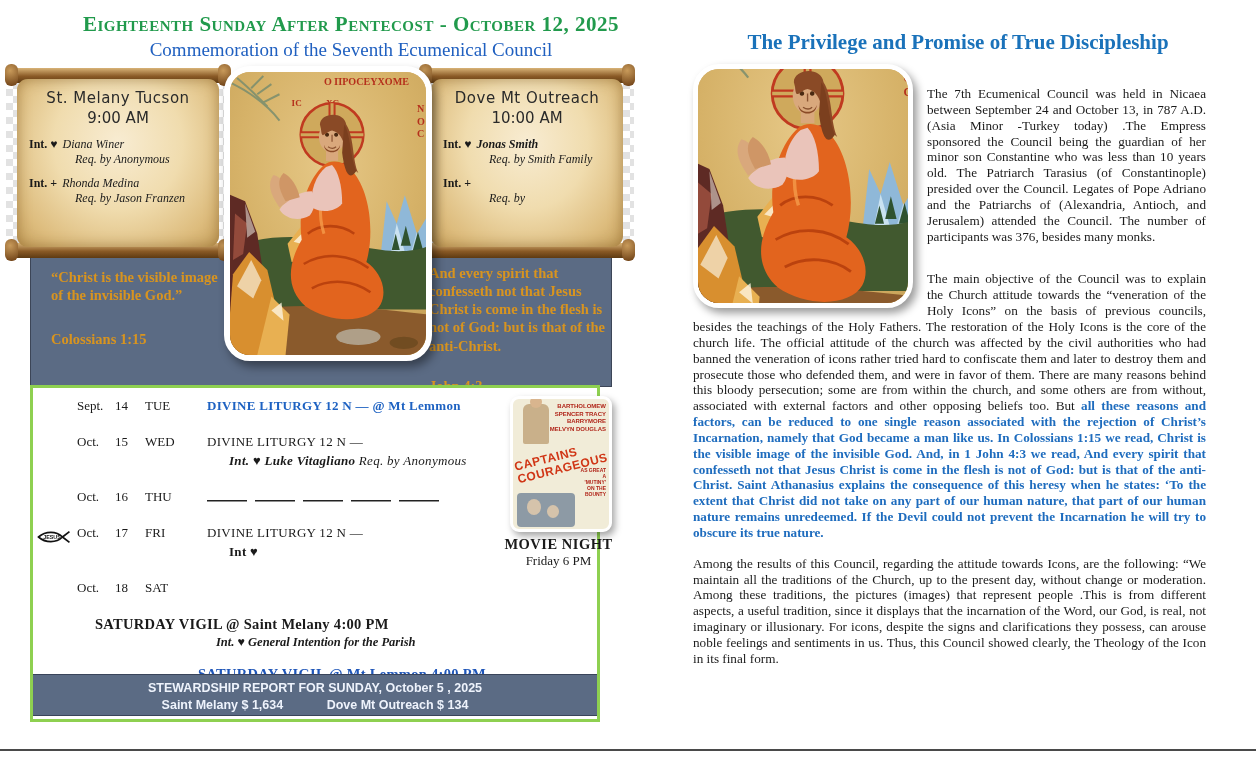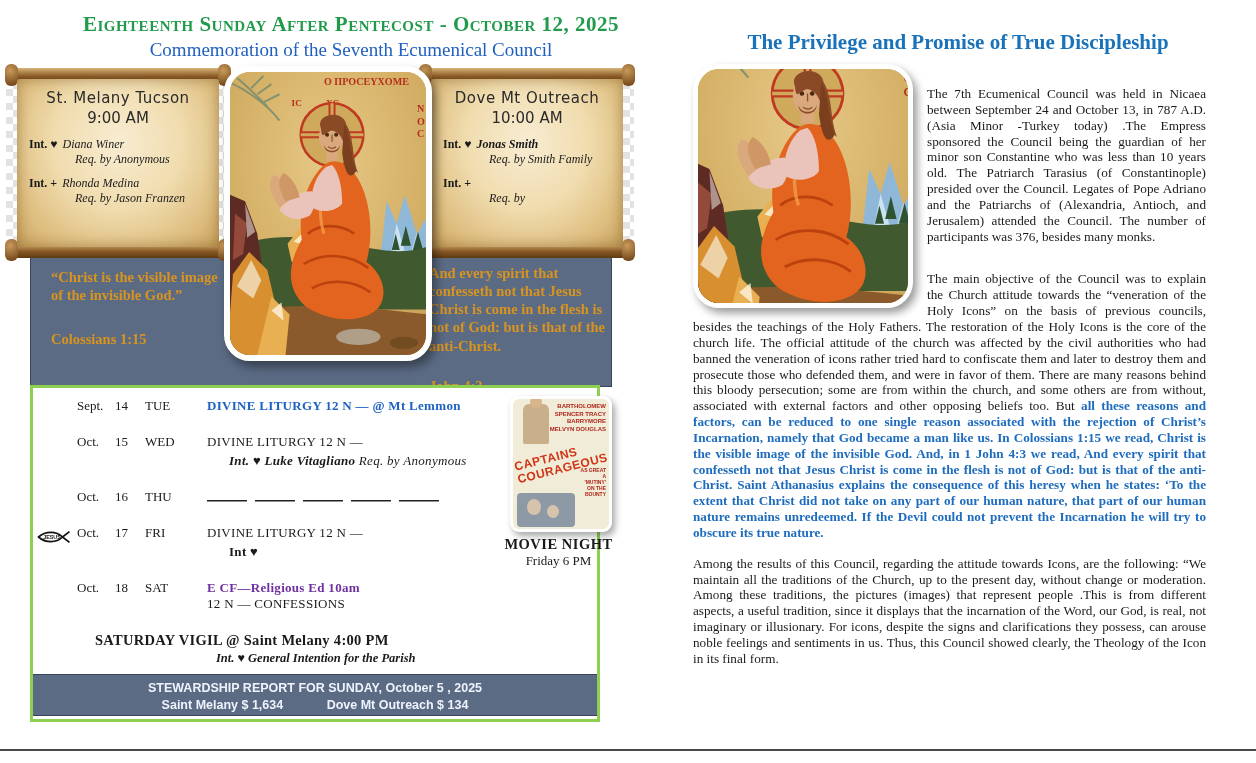--- a/index.html
+++ b/index.html
@@ -19,21 +19,21 @@
     background:conic-gradient(#e2e2e2 25%,#fff 0 50%,#e2e2e2 0 75%,#fff 0);
     background-size:14px 14px;}
   .rod{position:absolute;left:2px;right:2px;height:15px;border-radius:8px;
     background:linear-gradient(#d8b377,#8a5a26 55%,#5e3a12);}
   .rod.top{top:0;}  .rod.bottom{bottom:0;}
   .rod:before,.rod:after{content:"";position:absolute;width:13px;height:22px;top:-4px;
     border-radius:6px;background:radial-gradient(circle at 40% 30%,#c89a5a,#6a3c12);}
   .rod:before{left:-3px;} .rod:after{right:-3px;}
   .parchment{position:absolute;left:11px;right:11px;top:11px;bottom:11px;
     background:radial-gradient(ellipse at 50% 38%,#f8ecd2 0%,#f0dcae 45%,#ddbc7d 80%,#c9a35f 100%);
-    box-shadow:inset 0 0 14px rgba(115,75,20,.5);border-radius:3px;
+    box-shadow:inset 0 0 14px rgba(115,75,20,.5);border-radius:11px;
     padding:10px 12px;box-sizing:border-box;}
   .scroll-title{font-family:"DejaVu Sans",sans-serif;font-size:15px;color:#2a2a2a;
     text-align:center;letter-spacing:.5px;}
   .scroll-time{font-family:"DejaVu Sans",sans-serif;font-size:15px;color:#2a2a2a;
     text-align:center;margin-top:2px;margin-bottom:10px;}
   .intent{font-size:12px;margin-bottom:9px;}
   .int-label{font-weight:bold;}
   .int-name{font-style:italic;margin-left:5px;}
   .int-name.b{font-weight:bold;}
   .int-req{font-style:italic;margin-left:46px;}
@@ -277,24 +277,20 @@
         <span class="c-dow">FRI</span>
         <div class="c-desc">
           <div class="desc-line"><span>DIVINE LITURGY 12  N  —</span></div>
           <div class="desc-line ind"><span class="b">Int ♥</span></div>
         </div>
       </div>
       <div class="sched-row">
         <span class="c-month">Oct.</span>
         <span class="c-day">18</span>
         <span class="c-dow">SAT</span>
-        <div class="c-desc">
-          <div class="desc-line"><span class="purple-bold">E CF—Religious Ed  10am</span></div>
-          <div class="desc-line"><span>12 N — CONFESSIONS</span></div>
-        </div>
       </div>
       <div class="vigil-block">
         <div class="vigil-main">SATURDAY VIGIL @ Saint Melany 4:00 PM</div>
         <div class="vigil-sub">Int. ♥ General Intention for the Parish</div>
       </div>
       <div class="vigil-block">
         <div class="vigil-main blue">SATURDAY VIGIL @ Mt  Lemmon 4:00 PM</div>
       </div>
     </div>
 

